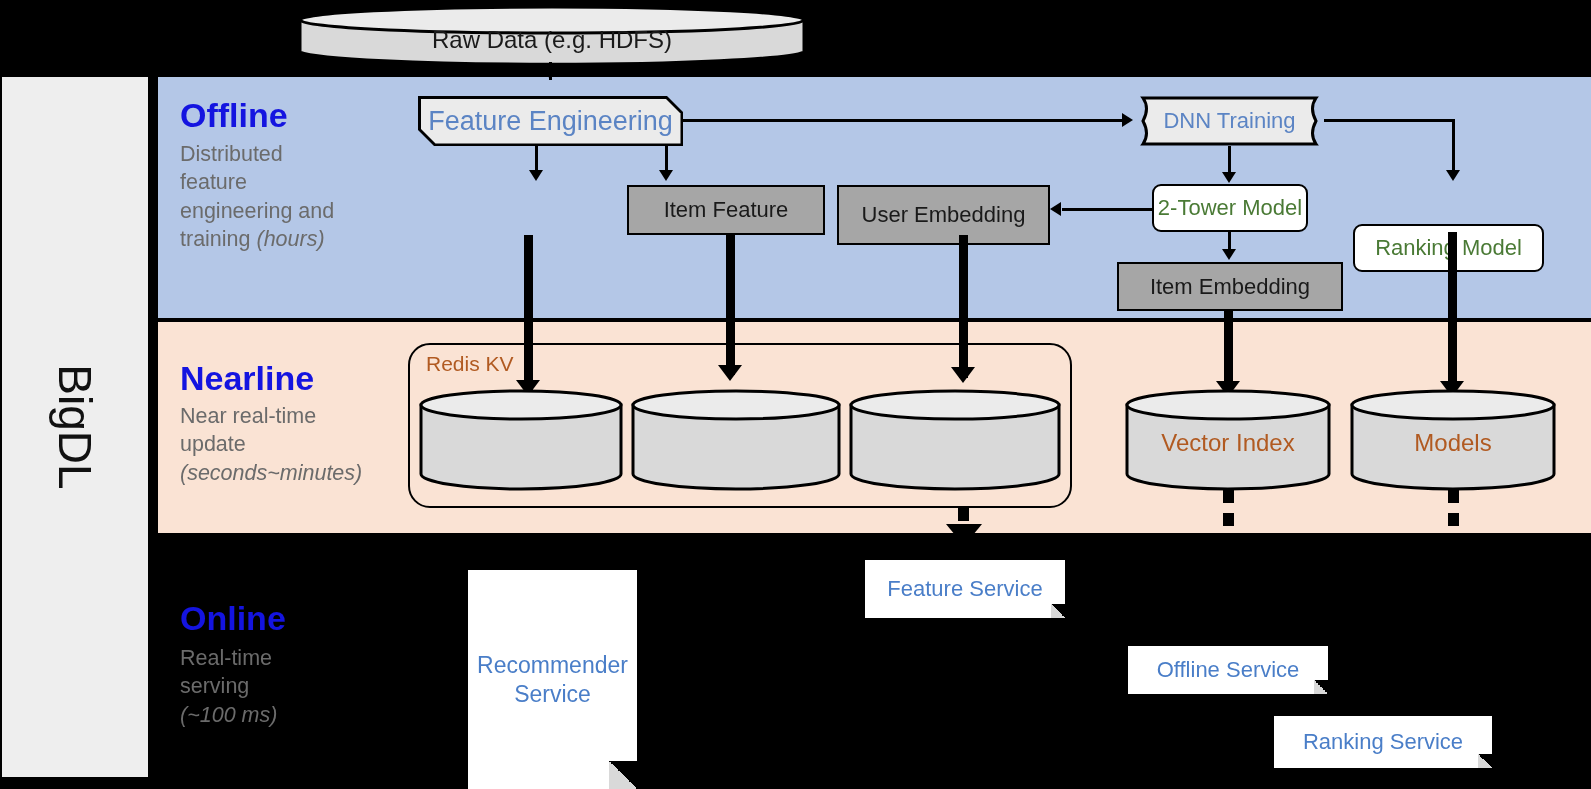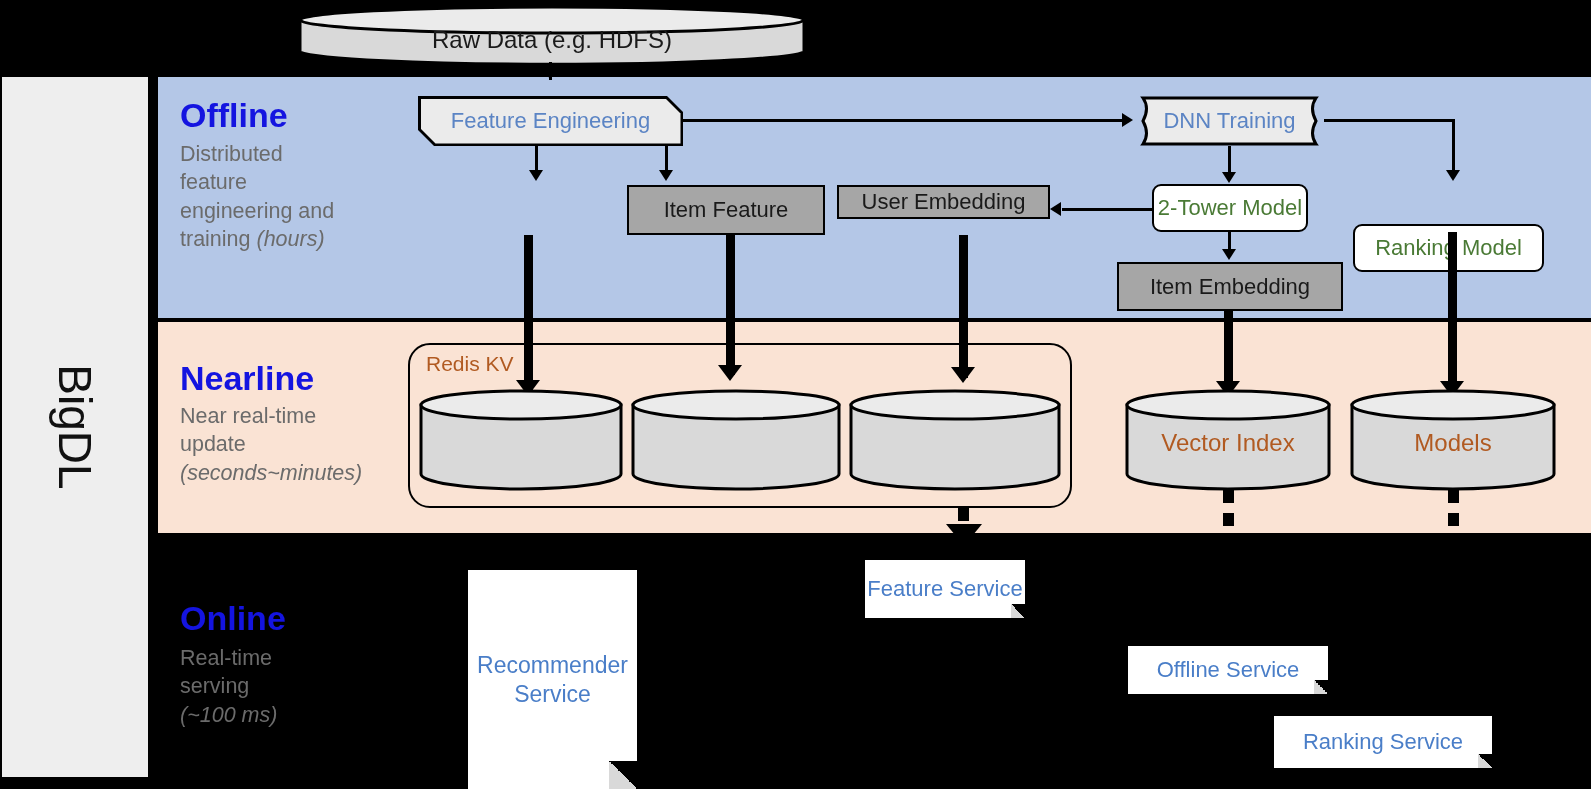--- a/index.html
+++ b/index.html
@@ -69,21 +69,21 @@
   .proc-box-shell {
     position: absolute;
     background: #000;
     clip-path: polygon(0 0, calc(100% - 16px) 0, 100% 16px, 100% 100%, 16px 100%, 0 calc(100% - 16px));
   }
   .proc-box-inner {
     position: absolute; inset: 2.5px;
     background: #ebebeb;
     clip-path: polygon(0 0, calc(100% - 15px) 0, 100% 15px, 100% 100%, 15px 100%, 0 calc(100% - 15px));
     display: flex; align-items: center; justify-content: center;
-    color: #5b84c4; font-size: 22px; white-space: nowrap;
+    color: #5b84c4; font-size: 27px; white-space: nowrap;
   }
 
   
   .concave-shell { position: absolute; }
   .concave-shell svg { position: absolute; inset: 0; }
   .concave-label {
     position: absolute; inset: 0;
     display: flex; align-items: center; justify-content: center;
     color: #5b84c4; font-size: 22px; white-space: nowrap;
   }
@@ -226,21 +226,21 @@
   <div class="arrow-right-thin" style="left:1122px; top:113px;"></div>
 
   <div class="conn thin-v" style="left:535px; top:146px; width:2.5px; height:26px;"></div>
   <div class="arrow-down-thin" style="left:529px; top:170px;"></div>
   <div class="conn thin-v" style="left:665px; top:146px; width:2.5px; height:26px;"></div>
   <div class="arrow-down-thin" style="left:659px; top:170px;"></div>
 
   <div class="node gray-box" style="left:627px; top:185px; width:198px; height:50px;">
     <span>Item Feature</span>
   </div>
-  <div class="node gray-box" style="left:837px; top:185px; width:213px; height:34px;text-align:right;">
+  <div class="node gray-box" style="left:837px; top:185px; width:213px; height:60px;text-align:right;">
     <span>User Embedding</span>
   </div>
   <div class="node gray-box" style="left:1117px; top:262px; width:226px; height:49px;">
     <span>Item Embedding</span>
   </div>
 
   <div class="node round-box" style="left:1152px; top:184px; width:156px; height:48px;">
     <span>2-Tower Model</span>
   </div>
   <div class="node round-box" style="left:1353px; top:184px; width:191px; height:48px;margin-top:40px;">
@@ -321,21 +321,21 @@
 
   <div class="dash-sq" style="left:1448px; top:490px;"></div>
   <div class="dash-sq" style="left:1448px; top:513px;"></div>
 
   <div class="card" style="left:468px; top:570px; width:169px; height:219px; font-size:23px;">
     <span style="white-space:pre-line;">Recommender
 Service</span>
     <span class="fold" style="width:28px;height:28px;"></span>
   </div>
 
-  <div class="card" style="left:865px; top:560px; width:160px; height:58px;">
+  <div class="card" style="left:865px; top:560px; width:200px; height:58px;">
     <span>Feature Service</span>
     <span class="fold"></span>
   </div>
 
   <div class="card" style="left:1128px; top:646px; width:200px; height:48px;">
     <span>Offline Service</span>
     <span class="fold"></span>
   </div>
 
   <div class="card" style="left:1274px; top:716px; width:218px; height:52px;">

